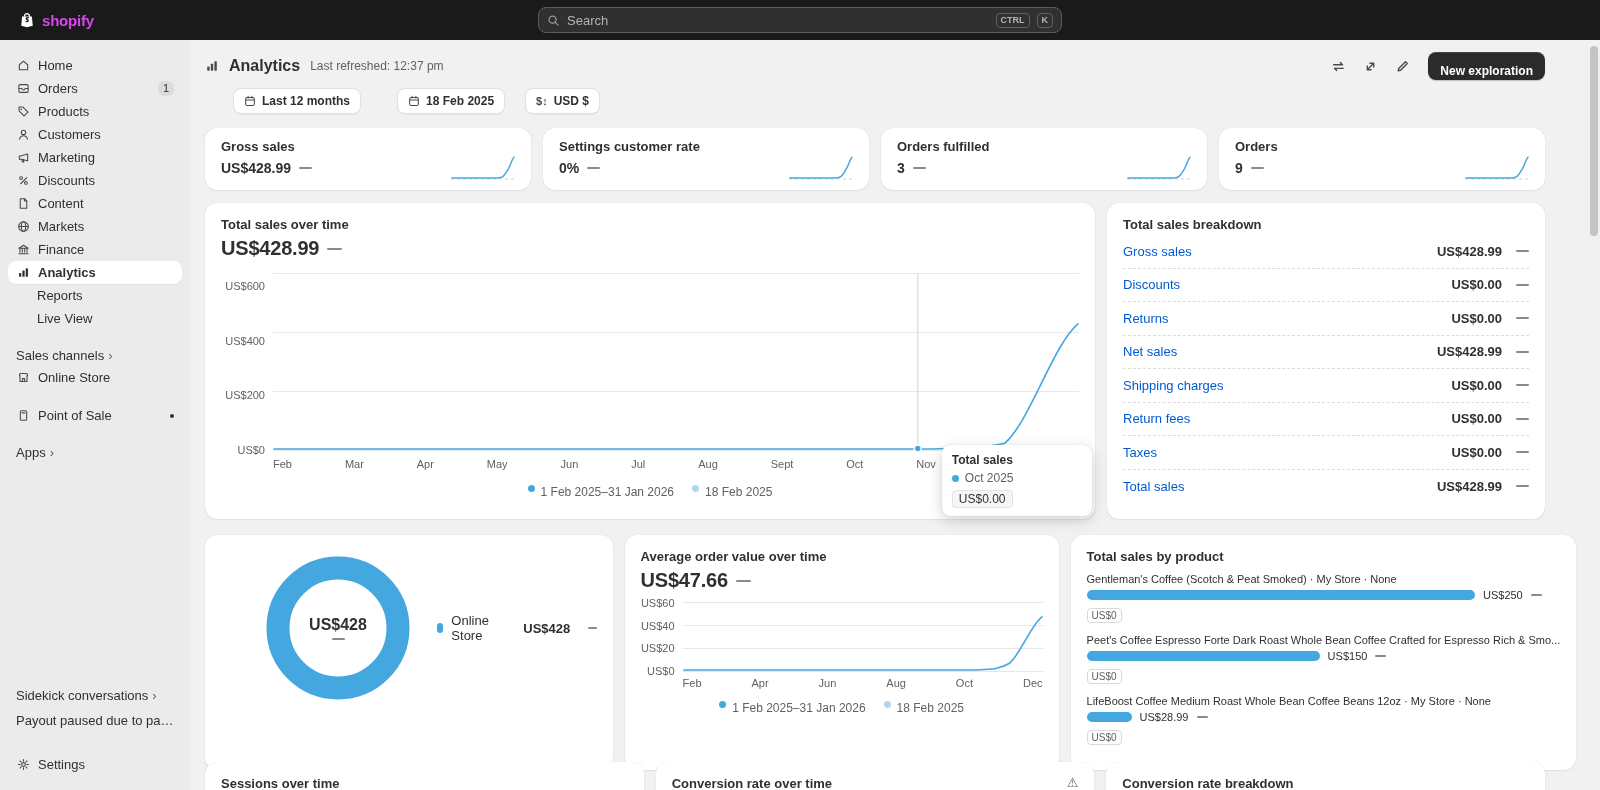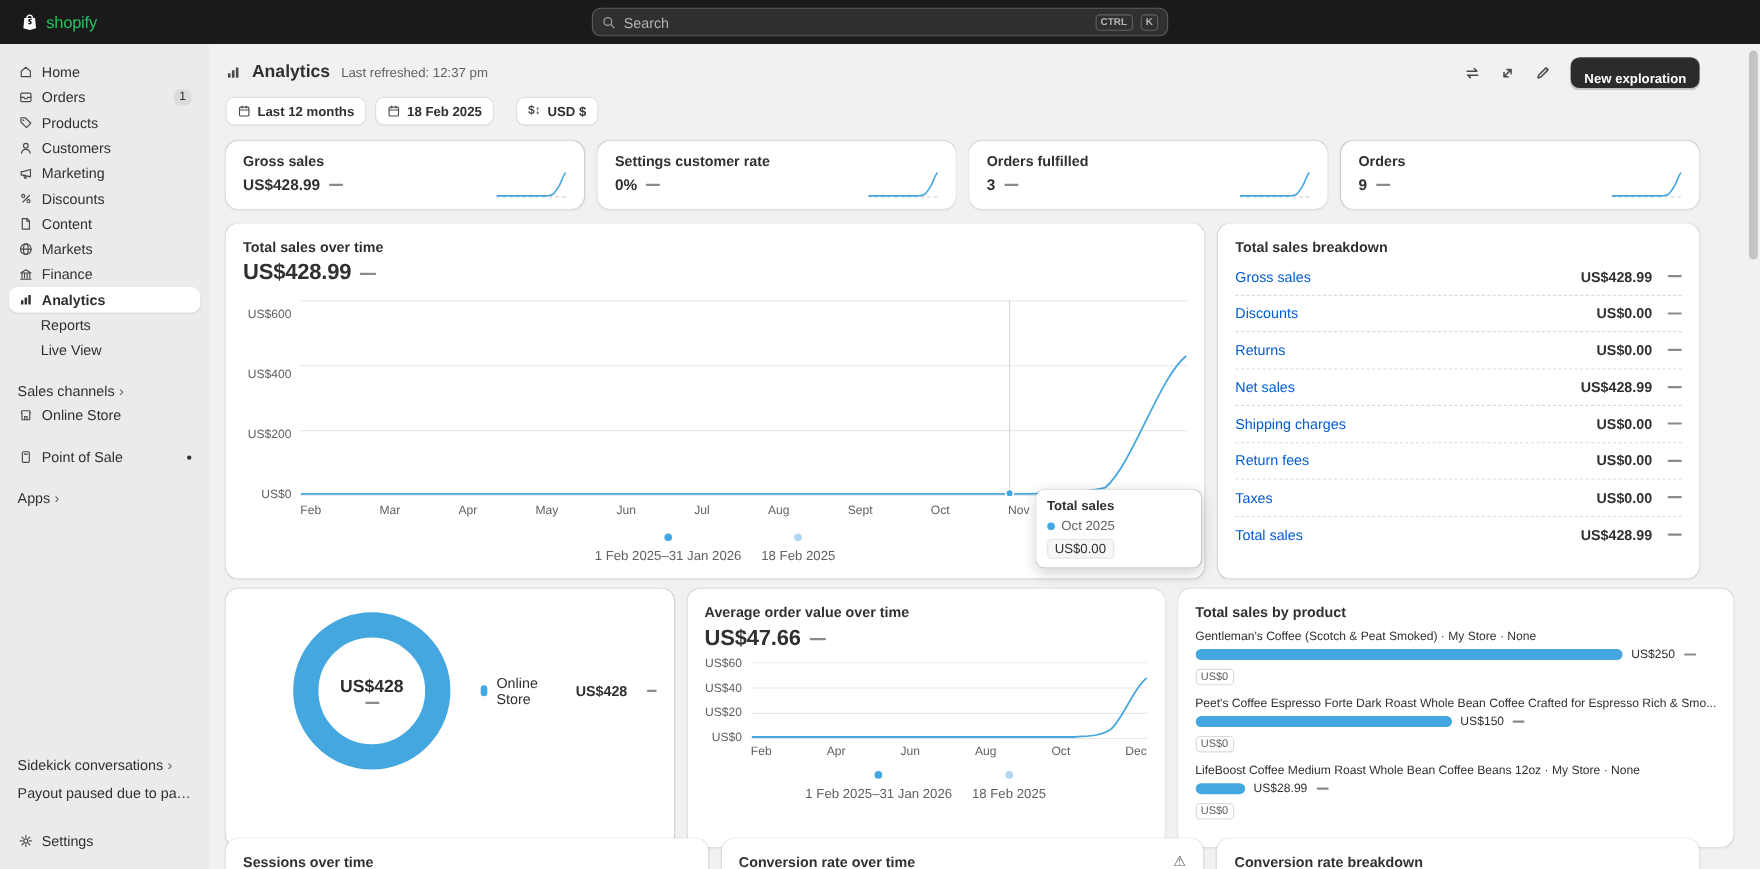--- a/index.html
+++ b/index.html
@@ -2,21 +2,21 @@
 <html><head>
 <meta charset="utf-8">
 <style>
   * { box-sizing: border-box; margin: 0; padding: 0; font-family: "Liberation Sans", sans-serif; }
   html,body { width: 1600px; height: 790px; overflow: hidden; background: #f1f1f1; }
   .app { width: 1600px; height: 790px; position: relative; }
 
   
   .topbar { height: 40px; background: #1a1a1a; display: flex; align-items: center; padding: 0 12px; position: relative; }
   .brand { display: flex; align-items: center; gap: 6px; margin-left: 6px; cursor: pointer; }
-  .brand-text { color: #22c55e; font-size: 15px; font-weight: 400; letter-spacing: -0.2px; }
+  .brand-text { color: #d946ef; font-size: 15px; font-weight: 700; letter-spacing: -0.2px; }
   .searchbar { position: absolute; left: 50%; transform: translateX(-50%); top: 7px; width: 524px; height: 26px;
     background: #303030; border: 1px solid #5b5b5b; border-radius: 8px; display: flex; align-items: center; gap: 7px; padding: 0 8px; cursor: text; }
   .searchbar .ph { color: #b5b5b5; font-size: 13px; flex: 1; }
   .kbd { border: 1px solid #616161; border-radius: 4px; color: #b5b5b5; font-size: 9px; font-weight: 600; padding: 1px 4px; line-height: 11px; }
   .top-right { margin-left: auto; display: flex; align-items: center; gap: 8px; }
   .top-icon-btn { background: transparent; border: none; width: 28px; height: 28px; border-radius: 8px; display: flex; align-items: center; justify-content: center; cursor: pointer; }
   .account { display: flex; align-items: center; gap: 8px; background: #303030; border-radius: 8px; padding: 3px 10px 3px 3px; cursor: pointer; }
   .avatar { width: 22px; height: 22px; border-radius: 6px; background: #e02b63; color: #fff; font-size: 10px; font-weight: 700; display: flex; align-items: center; justify-content: center; }
   .store-name { color: #e3e3e3; font-size: 12.5px; font-weight: 600; }
 
@@ -40,21 +40,21 @@
   .page-header { display: flex; align-items: center; gap: 10px; height: 28px; }
   .title-ic { display:flex; align-items:center; }
   .page-title { font-size: 16px; font-weight: 700; color: #303030; }
   .refreshed { font-size: 12px; color: #616161; }
   .header-actions { margin-left: auto; display: flex; align-items: center; gap: 4px; }
   .ghost-btn { width: 28px; height: 28px; border: none; background: transparent; border-radius: 8px; display: flex; align-items: center; justify-content: center; cursor: pointer; }
   .ghost-btn svg { width: 15px; height: 15px; fill: none; stroke: #4a4a4a; stroke-width: 1.3; stroke-linecap: round; stroke-linejoin: round; }
   .primary-btn { height: 28px; margin-left: 8px; background: #2b2b2b; color: #fff; border: none; border-radius: 8px; font-size: 12px; font-weight: 600; padding: 12px 12px; cursor: pointer; box-shadow: inset 0 1px 0 rgba(255,255,255,.12), 0 1px 1px rgba(0,0,0,.2); }
 
   .filters { display: flex; align-items: center; gap: 8px; margin-top: 8px; }
-  .pill { height: 26px; background: #fff; border: 1px solid #e0e0e0; border-radius: 8px; display: flex; align-items: center; gap: 6px; padding: 0 10px; font-size: 12px; font-weight: 550; color: #303030; cursor: pointer; box-shadow: 0 1px 0 rgba(0,0,0,.04); }
+  .pill { height: 26px; background: #fff; border: 1px solid #e0e0e0; border-radius: 8px; display: flex; align-items: center; gap: 6px; padding: 0 10px; font-size: 12px; font-weight: 550; color: #303030; cursor: pointer; box-shadow: 0 1px 0 rgba(0,0,0,.04); margin-left: 28px; }
   .pill svg { width: 12px; height: 12px; fill: none; stroke: #4a4a4a; stroke-width: 1.2; stroke-linecap: round; }
   .pill.currency { margin-left: 12px; }
   .pill .dollar { font-weight: 700; color: #4a4a4a; font-size: 11px; }
 
   .card { background: #fff; border-radius: 12px; box-shadow: 0 1px 2px rgba(0,0,0,.06), 0 0 1px rgba(0,0,0,.15); }
   .card-title { font-size: 13px; font-weight: 650; color: #303030; }
 
   .kpi-row { display: grid; grid-template-columns: repeat(4, 1fr); gap: 12px; margin-top: 14px; }
   .kpi { height: 62px; padding: 11px 16px; position: relative; cursor: pointer; }
   .kpi-value-row { margin-top: 6px; display: flex; align-items: center; gap: 8px; }
@@ -70,21 +70,21 @@
   .big-value-row { display: flex; align-items: center; gap: 8px; margin-top: 5px; }
   .big-value { font-size: 20px; font-weight: 650; color: #303030; letter-spacing: -0.2px; }
 
   .chart-block { display: flex; margin-top: 13px; }
   .y-axis { width: 48px; display: flex; flex-direction: column; justify-content: space-between; align-items: flex-end; padding-right: 8px; font-size: 11px; color: #616161; }
   .y-axis.main { height: 188px; margin-top: -5px; }
   .y-axis.small { height: 80px; margin-top: -5px; }
   .plot-col { flex: 1; position: relative; }
   .x-axis { display: flex; justify-content: space-between; font-size: 11px; color: #616161; margin-top: 7px; }
   .legend { display: flex; justify-content: center; align-items: center; gap: 18px; font-size: 12px; color: #616161; margin-top: 15px; }
-  .legend .item { display: flex; align-items: center; gap: 6px; flex-direction: column; }
+  .legend .item { display: flex; gap: 6px; }
   .dot { width: 7px; height: 7px; border-radius: 50%; display: inline-block; }
   .dot.blue { background: #45a7e0; }
   .dot.pale { background: #b0d7f1; }
 
   .tooltip { position: absolute; left: calc(80% + 24px); top: 172px; width: 150px; background: #fff; border-radius: 8px; box-shadow: 0 4px 14px rgba(0,0,0,.18), 0 0 1px rgba(0,0,0,.2); padding: 8px 10px; z-index: 6; }
   .tt-title { font-size: 12px; font-weight: 650; color: #303030; }
   .tt-row { display: flex; align-items: center; gap: 6px; font-size: 12px; color: #616161; margin-top: 4px; }
   .tt-chip { display: inline-block; margin-top: 5px; background: #f6f6f6; border: 1px solid #e3e3e3; border-radius: 4px; font-size: 12px; color: #303030; padding: 1px 6px; }
 
   .breakdown { padding: 14px 16px 8px 16px; }

